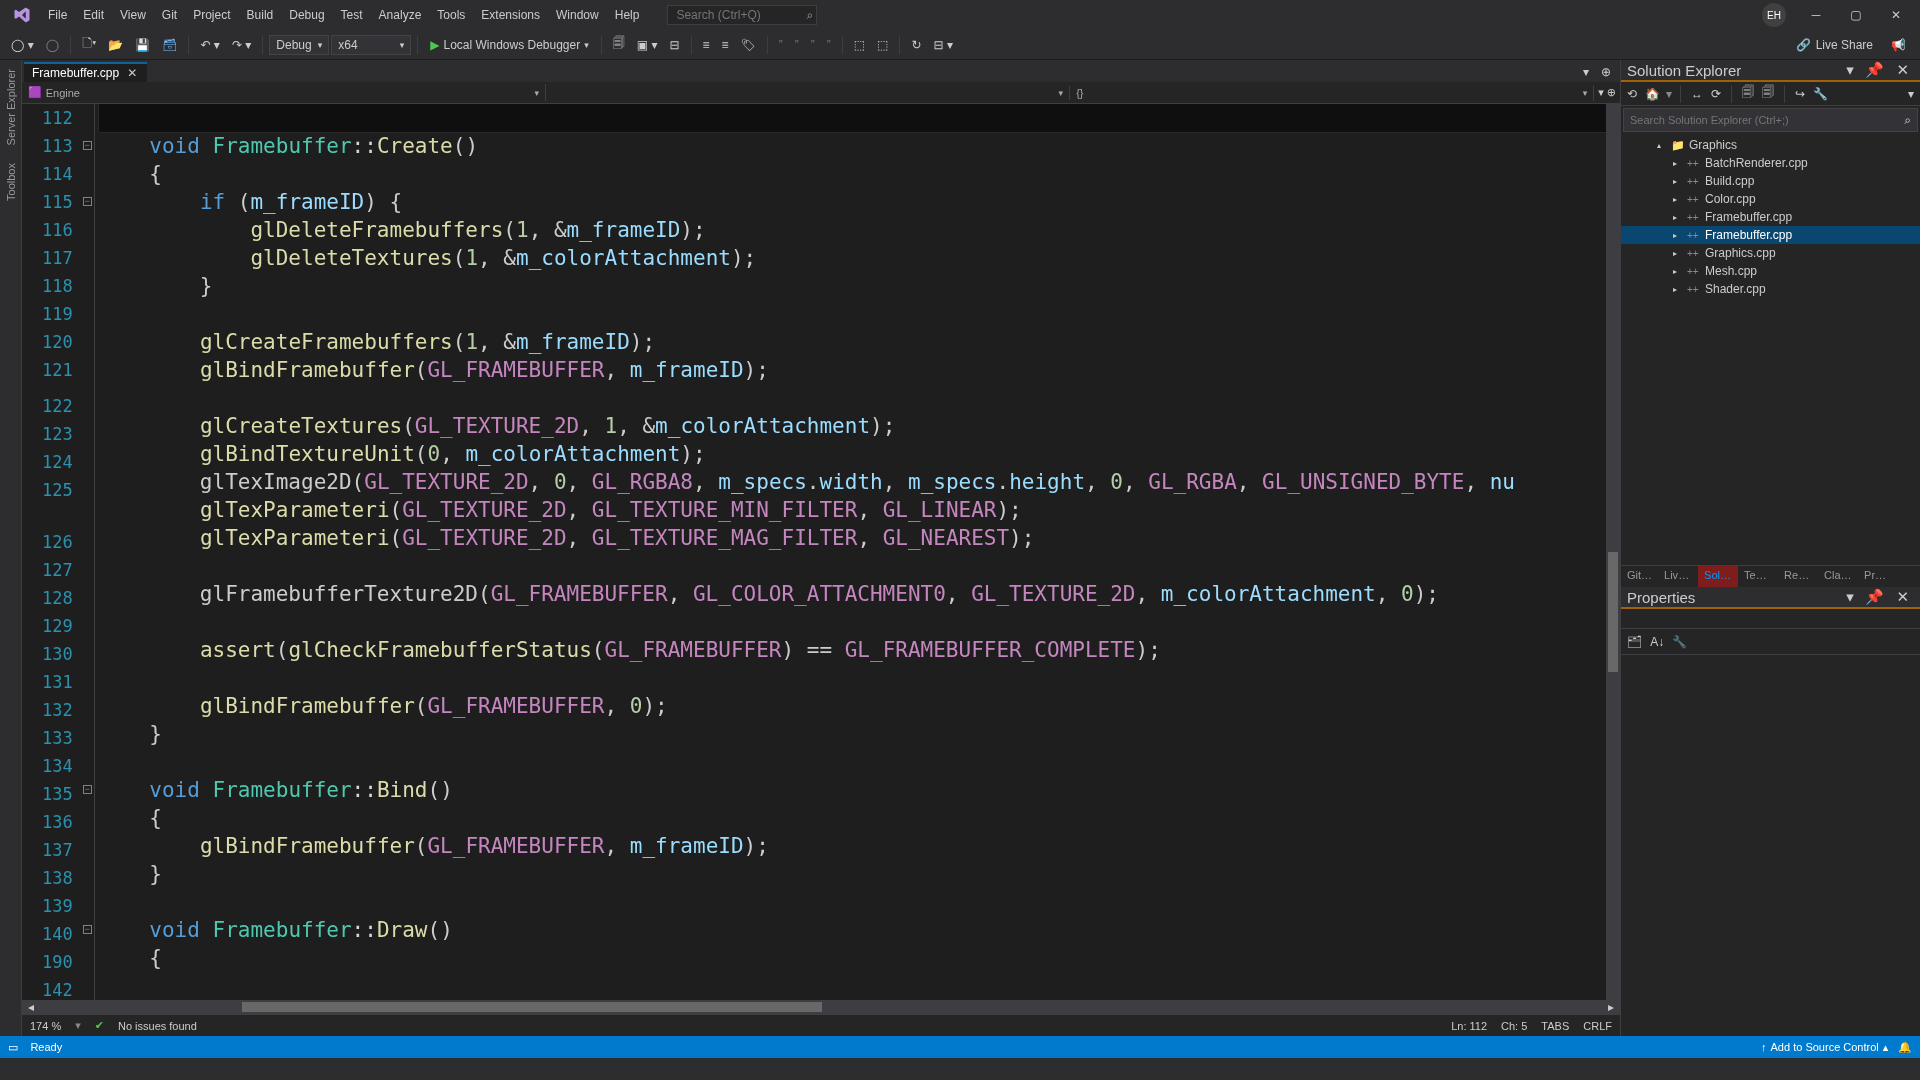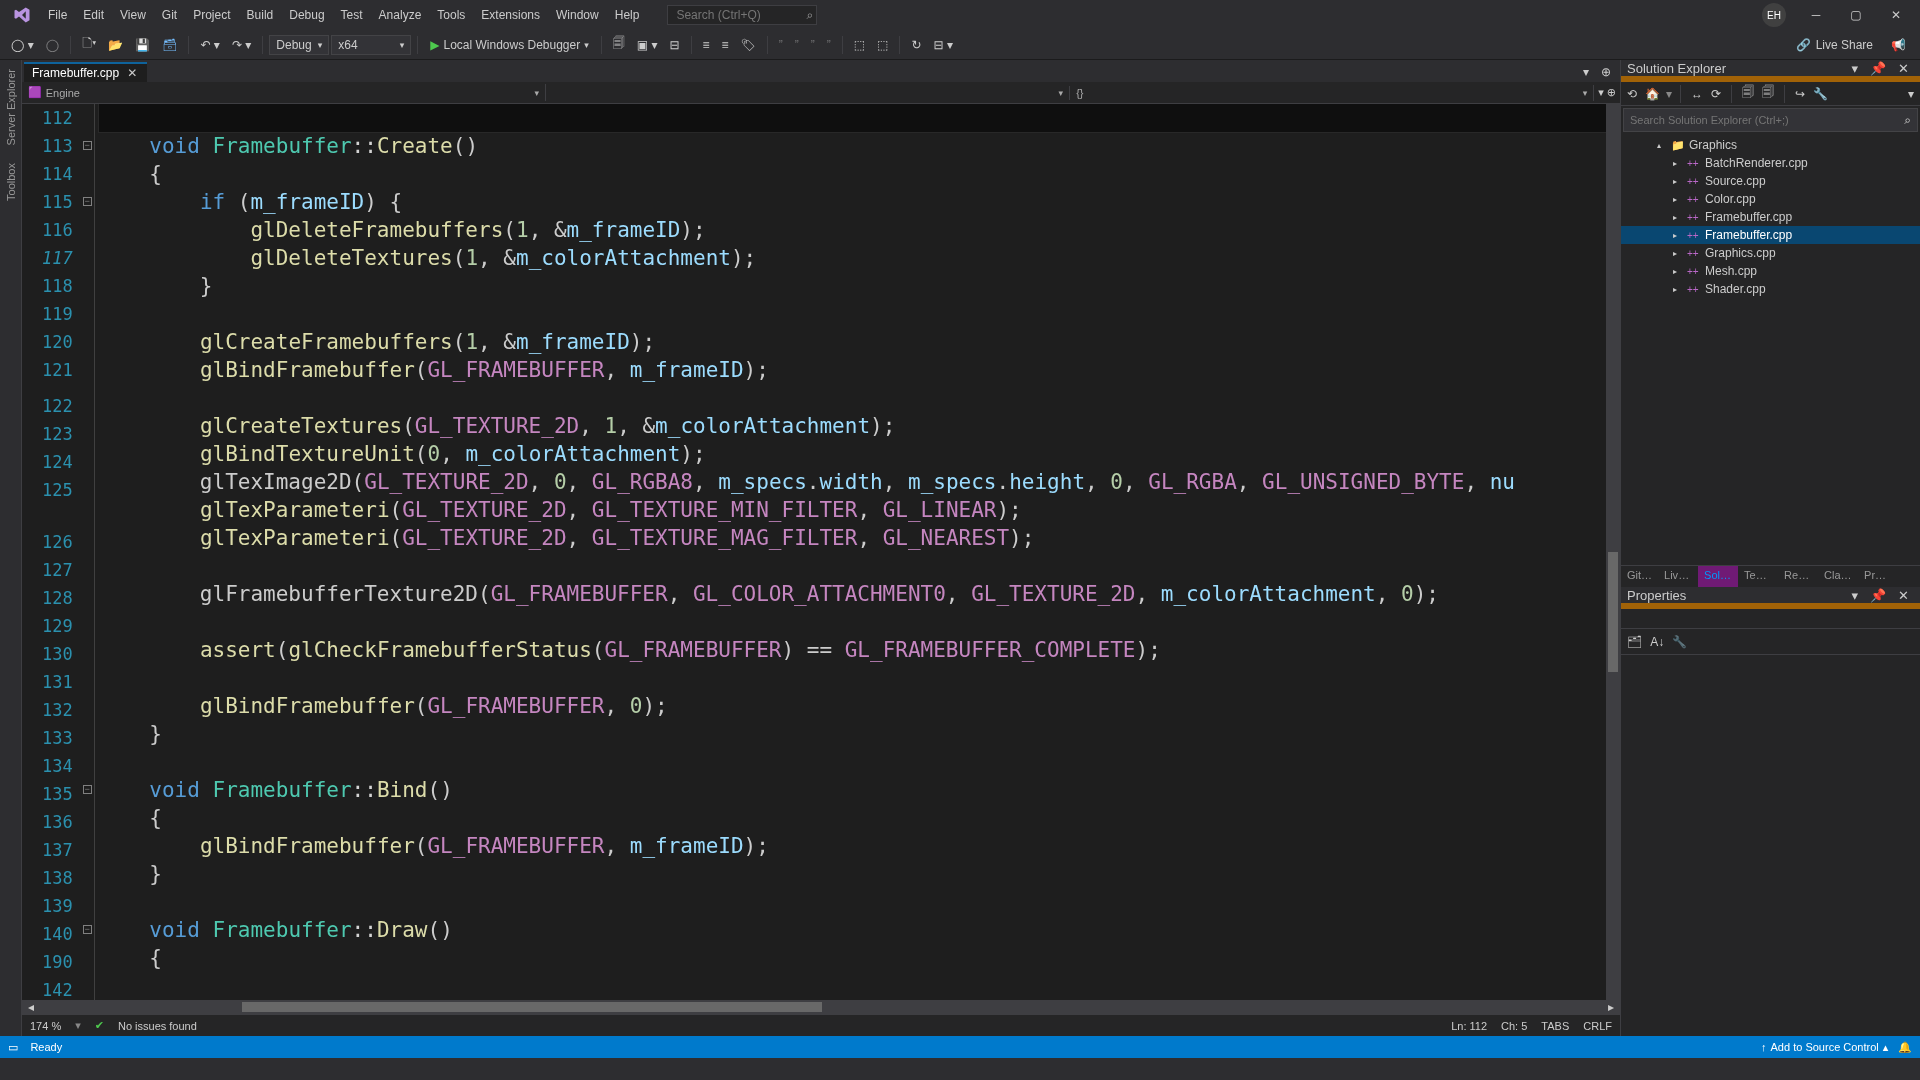--- a/index.html
+++ b/index.html
@@ -47,36 +47,36 @@
 .mc { color: #c586c0; }
 .num { color: #b5cea8; }
 .op { color: #d4d4d4; }
 .scroll-track-v { width: 14px; background: #3e3e42; position: relative; }
 .scroll-thumb-v { position: absolute; left: 2px; right: 2px; background: #686868; top: 50%; height: 120px; }
 .scroll-track-h { height: 14px; background: #3e3e42; display: flex; align-items: center; position: relative; }
 .scroll-thumb-h { position: absolute; top: 2px; bottom: 2px; background: #686868; left: 220px; width: 580px; }
 .info-strip { height: 22px; background: #252526; border-top: 1px solid #3e3e42; display: flex; align-items: center; padding: 0 8px; font-size: 11px; gap: 14px; }
 .info-strip .right { margin-left: auto; display: flex; gap: 14px; }
 .right-panel { width: 300px; background: #252526; border-left: 1px solid #3e3e42; display: flex; flex-direction: column; }
-.panel-hdr { height: 22px; background: #2d2d30; display: flex; align-items: center; padding: 0 6px; font-size: 13px; color: #ccc; border-bottom: 6px solid #a16207; }
+.panel-hdr { height: 22px; background: #2d2d30; display: flex; align-items: center; padding: 0 6px; font-size: 15px; color: #ccc; border-bottom: 2px solid #a16207; }
 .panel-hdr .btns { margin-left: auto; display: flex; gap: 2px; }
 .panel-toolbar { height: 24px; display: flex; align-items: center; padding: 0 4px; gap: 4px; border-bottom: 1px solid #3e3e42; }
 .pt-btn { padding: 2px; cursor: pointer; color: #ccc; }
 .panel-search { height: 24px; background: #333337; border: 1px solid #434346; margin: 2px; padding: 2px 6px; display: flex; align-items: center; }
 .panel-search input { flex: 1; background: transparent; border: none; color: #ccc; outline: none; font-size: 11px; }
 .tree { flex: 1; overflow: auto; font-size: 12px; padding: 2px 0; }
 .tree-row { display: flex; align-items: center; height: 18px; padding: 0 4px; cursor: pointer; gap: 4px; }
 .tree-row.selected { background: #094771; color: #fff; }
 .tree-twisty { width: 10px; font-size: 8px; color: #ccc; }
 .tree-icon { width: 14px; font-size: 11px; }
 .folder-icon { color: #dcb67a; }
 .cpp-icon { color: #ba68c8; font-size: 10px; }
 .tab-strip { height: 22px; display: flex; border-top: 1px solid #3e3e42; font-size: 11px; }
 .ts-tab { padding: 3px 6px; cursor: pointer; color: #999; white-space: nowrap; overflow: hidden; text-overflow: ellipsis; max-width: 40px; }
-.ts-tab.active { color: #0097fb; background: #701a75; }
+.ts-tab.active { color: #0097fb; background: #7f1d1d; }
 .props { display: flex; flex-direction: column; }
 .props-toolbar { height: 26px; display: flex; align-items: center; padding: 0 4px; gap: 4px; border-bottom: 1px solid #3e3e42; }
 .statusbar { height: 22px; background: #007acc; display: flex; align-items: center; color: #fff; padding: 0 8px; font-size: 11px; gap: 12px; }
 .statusbar .right { margin-left: auto; display: flex; gap: 10px; align-items: center; }
 .sb-icon { display: flex; align-items: center; gap: 4px; }
 .check-icon { color: #4ec94e; }
 </style>
 </head>
 <body>
 
@@ -187,21 +187,21 @@
         </div>
       <span class="tb-btn" style="padding:0 4px">▾ ⊕</span>
     </div>
     <div class="code-pane">
       <div class="gutter" id="gutter">
           <div style="height: 28px;">112</div>
           <div style="height: 28px;">113</div>
           <div style="height: 28px;">114</div>
           <div style="height: 28px;">115</div>
           <div style="height: 28px;">116</div>
-          <div style="height: 28px; font-style: italic;">117</div>
+          <div style="height: 28px;">117</div>
           <div style="height: 28px;">118</div>
           <div style="height: 28px;">119</div>
           <div style="height: 28px;">120</div>
           <div style="height: 28px;">121</div>
           <div style="height: 28px; margin-top: 8px;">122</div>
           <div style="height: 28px;">123</div>
           <div style="height: 28px;">124</div>
           <div style="height: 28px;">125</div>
           <div style="height: 28px; margin-top: 24px;">126</div>
           <div style="height: 28px;">127</div>
@@ -286,21 +286,21 @@
           <span>Graphics</span>
         </div>
         <div class="tree-row" style="padding-left: 52px;">
           <span class="tree-twisty">▸</span>
           <span class="tree-icon cpp-icon">++</span>
           <span>BatchRenderer.cpp</span>
         </div>
         <div class="tree-row" style="padding-left: 52px;">
           <span class="tree-twisty">▸</span>
           <span class="tree-icon cpp-icon">++</span>
-          <span>Source.cpp</span>
+          <span>Build.cpp</span>
         </div>
         <div class="tree-row" style="padding-left: 52px;">
           <span class="tree-twisty">▸</span>
           <span class="tree-icon cpp-icon">++</span>
           <span>Color.cpp</span>
         </div>
         <div class="tree-row" style="padding-left: 52px;">
           <span class="tree-twisty">▸</span>
           <span class="tree-icon cpp-icon">++</span>
           <span>Framebuffer.cpp</span>

